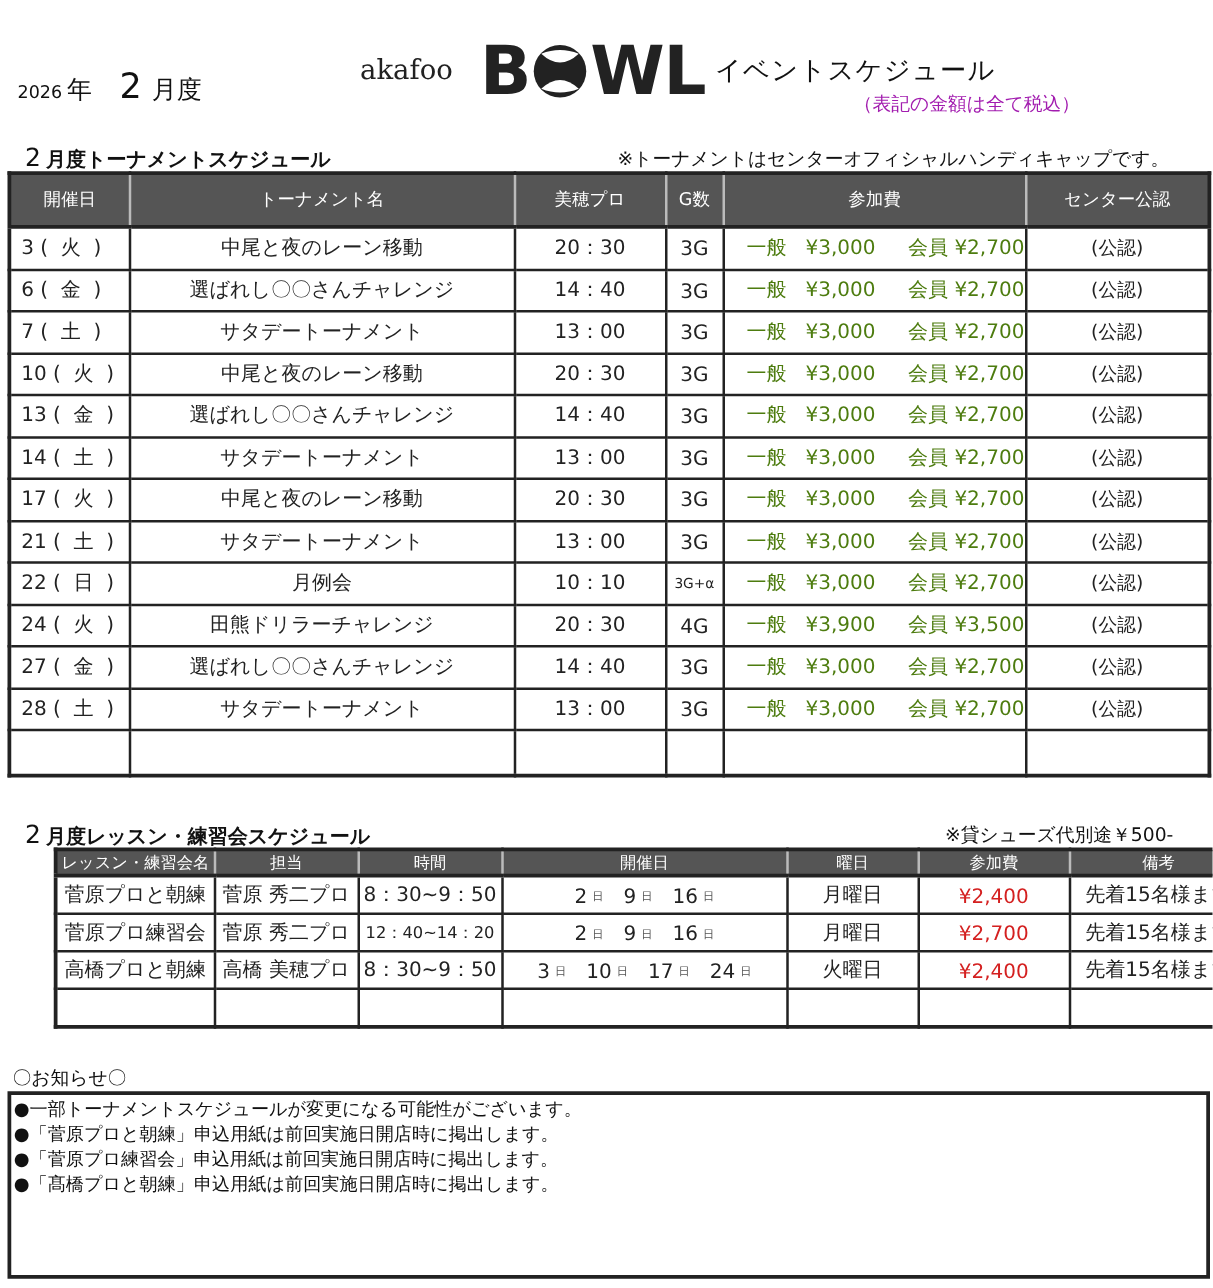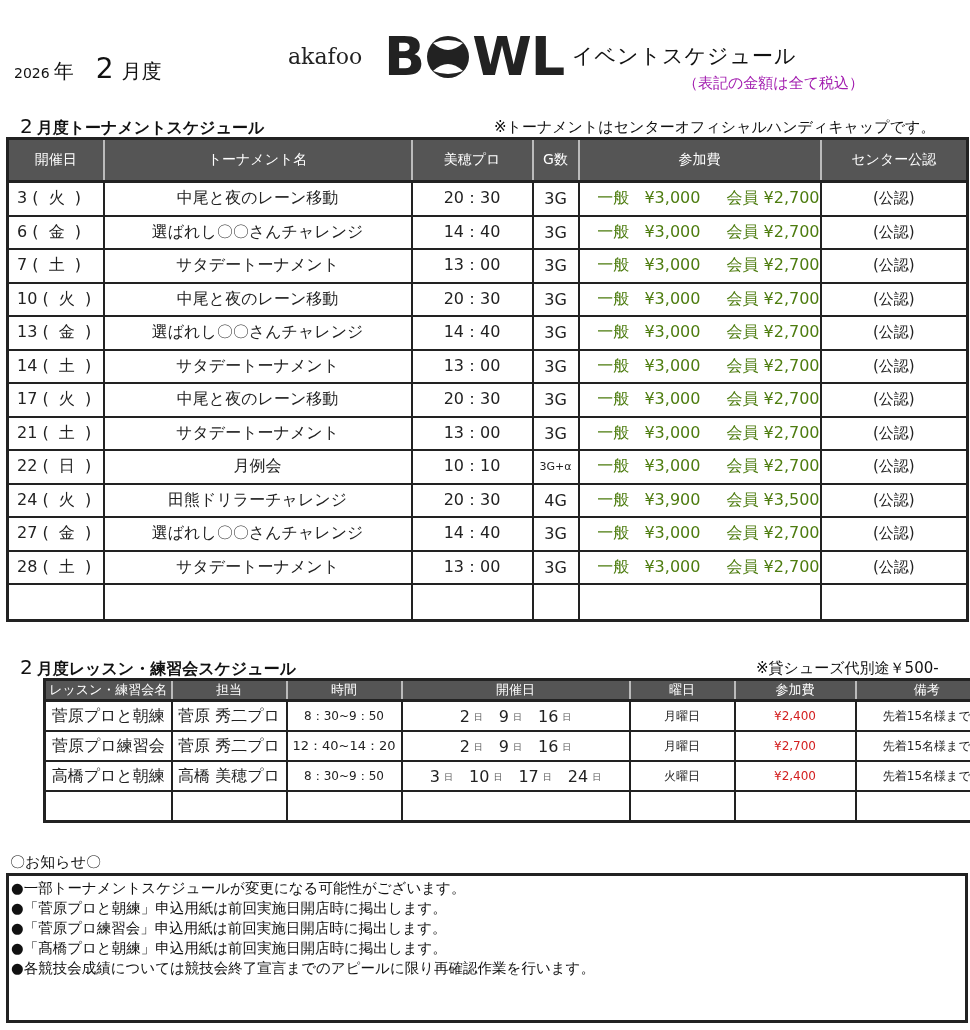--- a/index.html
+++ b/index.html
@@ -44,21 +44,21 @@
   .tour td.fee .gap { display: inline-block; width: 26px; }
   .tour td.g-small { font-size: 11px; }
   .tour td.cert { font-size: 15px; }
 
   .lesson { left: 6px; top: 678px; width: 848px; border: 3px solid #222; margin-left: 37px; }
   .lesson th {
     background: #555555; color: #ffffff; font-weight: normal; font-size: 13px;
     height: 18px; border-left: 2px solid #bbb; border-right: 2px solid #bbb; border-bottom: 3px solid #222; padding: 0;
   }
   .lesson td {
-    height: 28px; border: 2px solid #222; font-size: 12px; text-align: center; padding: 0; white-space: nowrap;
+    height: 28px; border: 2px solid #222; font-size: 16px; text-align: center; padding: 0; white-space: nowrap;
   }
   .lesson td.name, .lesson td.coach { font-size: 16px; }
   .lesson td.time-small { font-size: 13px; }
   .lesson td.days { text-align: center; padding-left: 16px; font-size: 16px; }
   .lesson td.days .d { margin-right: 16px; }
   .lesson td.days .sfx { font-size: 9px; color: #555; margin-left: 4px; vertical-align: middle; }
   .lesson td.price { color: #d42020; }
 
   
   .notice-title { left: 10px; top: 853px; font-size: 15px; color: #111; white-space: nowrap; }
@@ -285,14 +285,13 @@
       </tr>
     </tbody>
 </table>
 
 <div class="abs notice-title">〇お知らせ〇</div>
 <div class="abs notice-box">
   <div class="line">●一部トーナメントスケジュールが変更になる可能性がございます。</div>
   <div class="line">●「菅原プロと朝練」申込用紙は前回実施日開店時に掲出します。</div>
   <div class="line">●「菅原プロ練習会」申込用紙は前回実施日開店時に掲出します。</div>
   <div class="line">●「髙橋プロと朝練」申込用紙は前回実施日開店時に掲出します。</div>
-  <div class="line">●各競技会成績については競技会終了宣言までのアピールに限り再確認作業を行います。</div>
 </div>
 
 </body></html>

